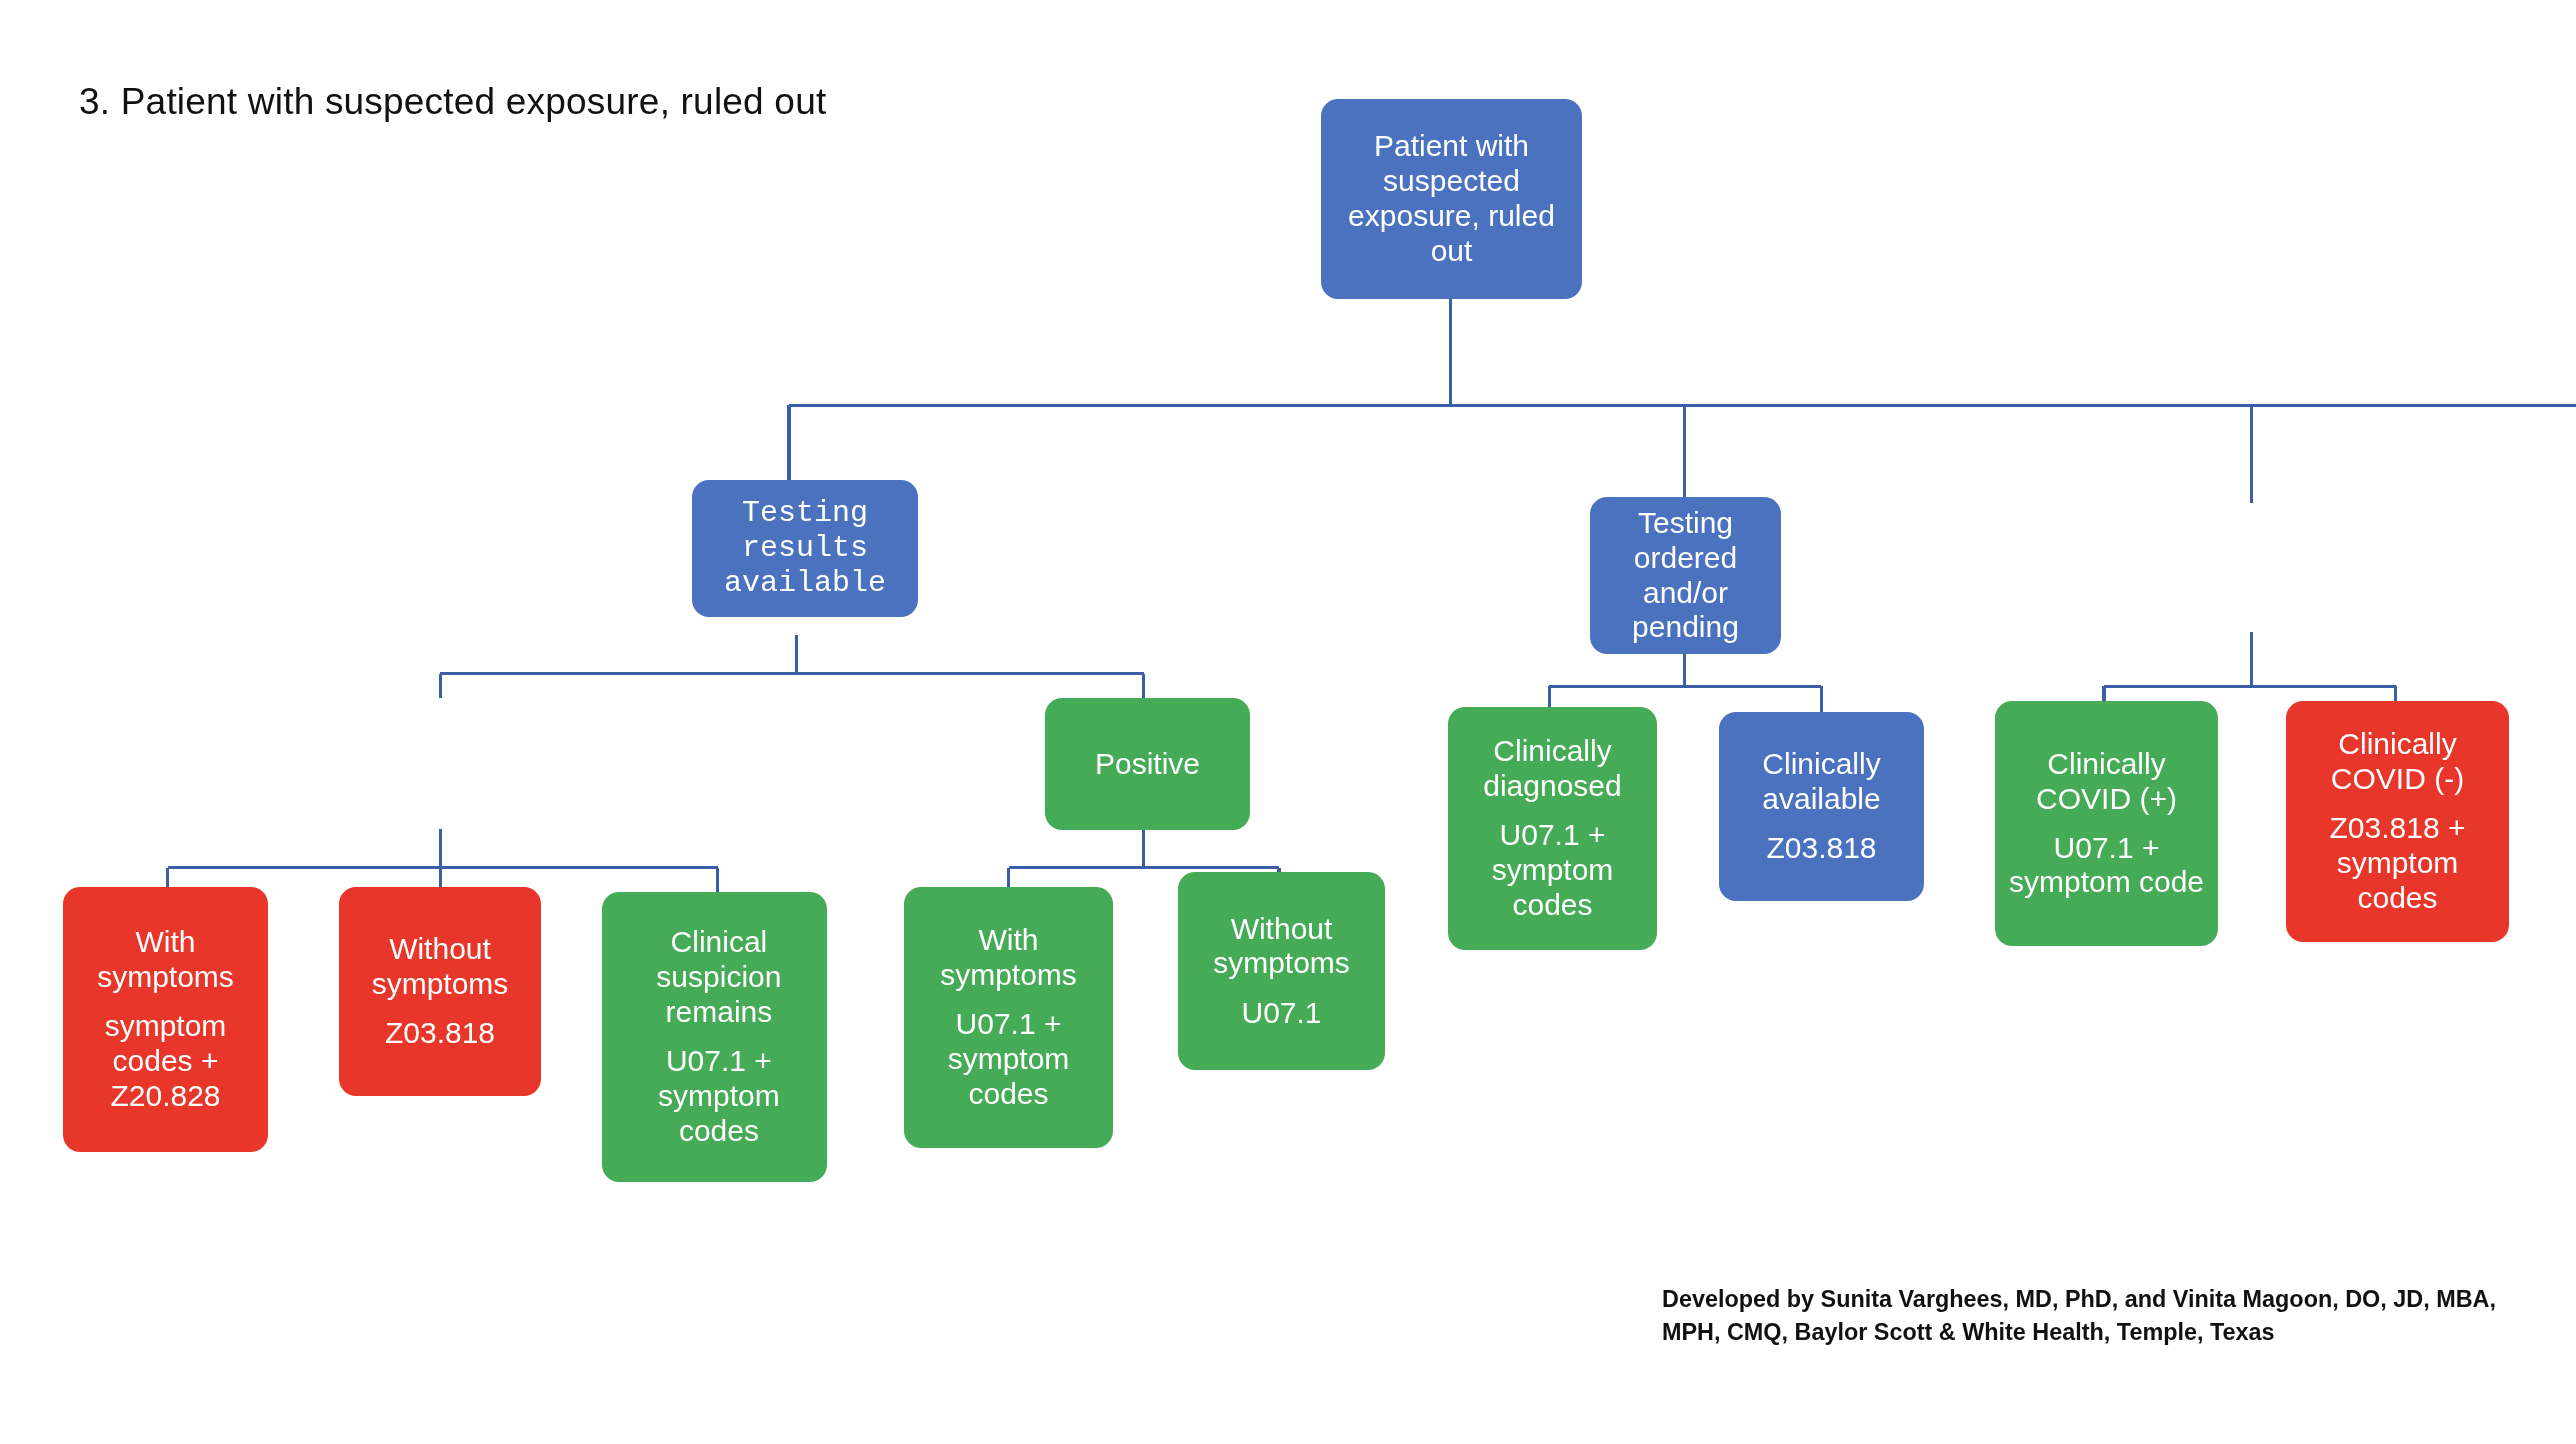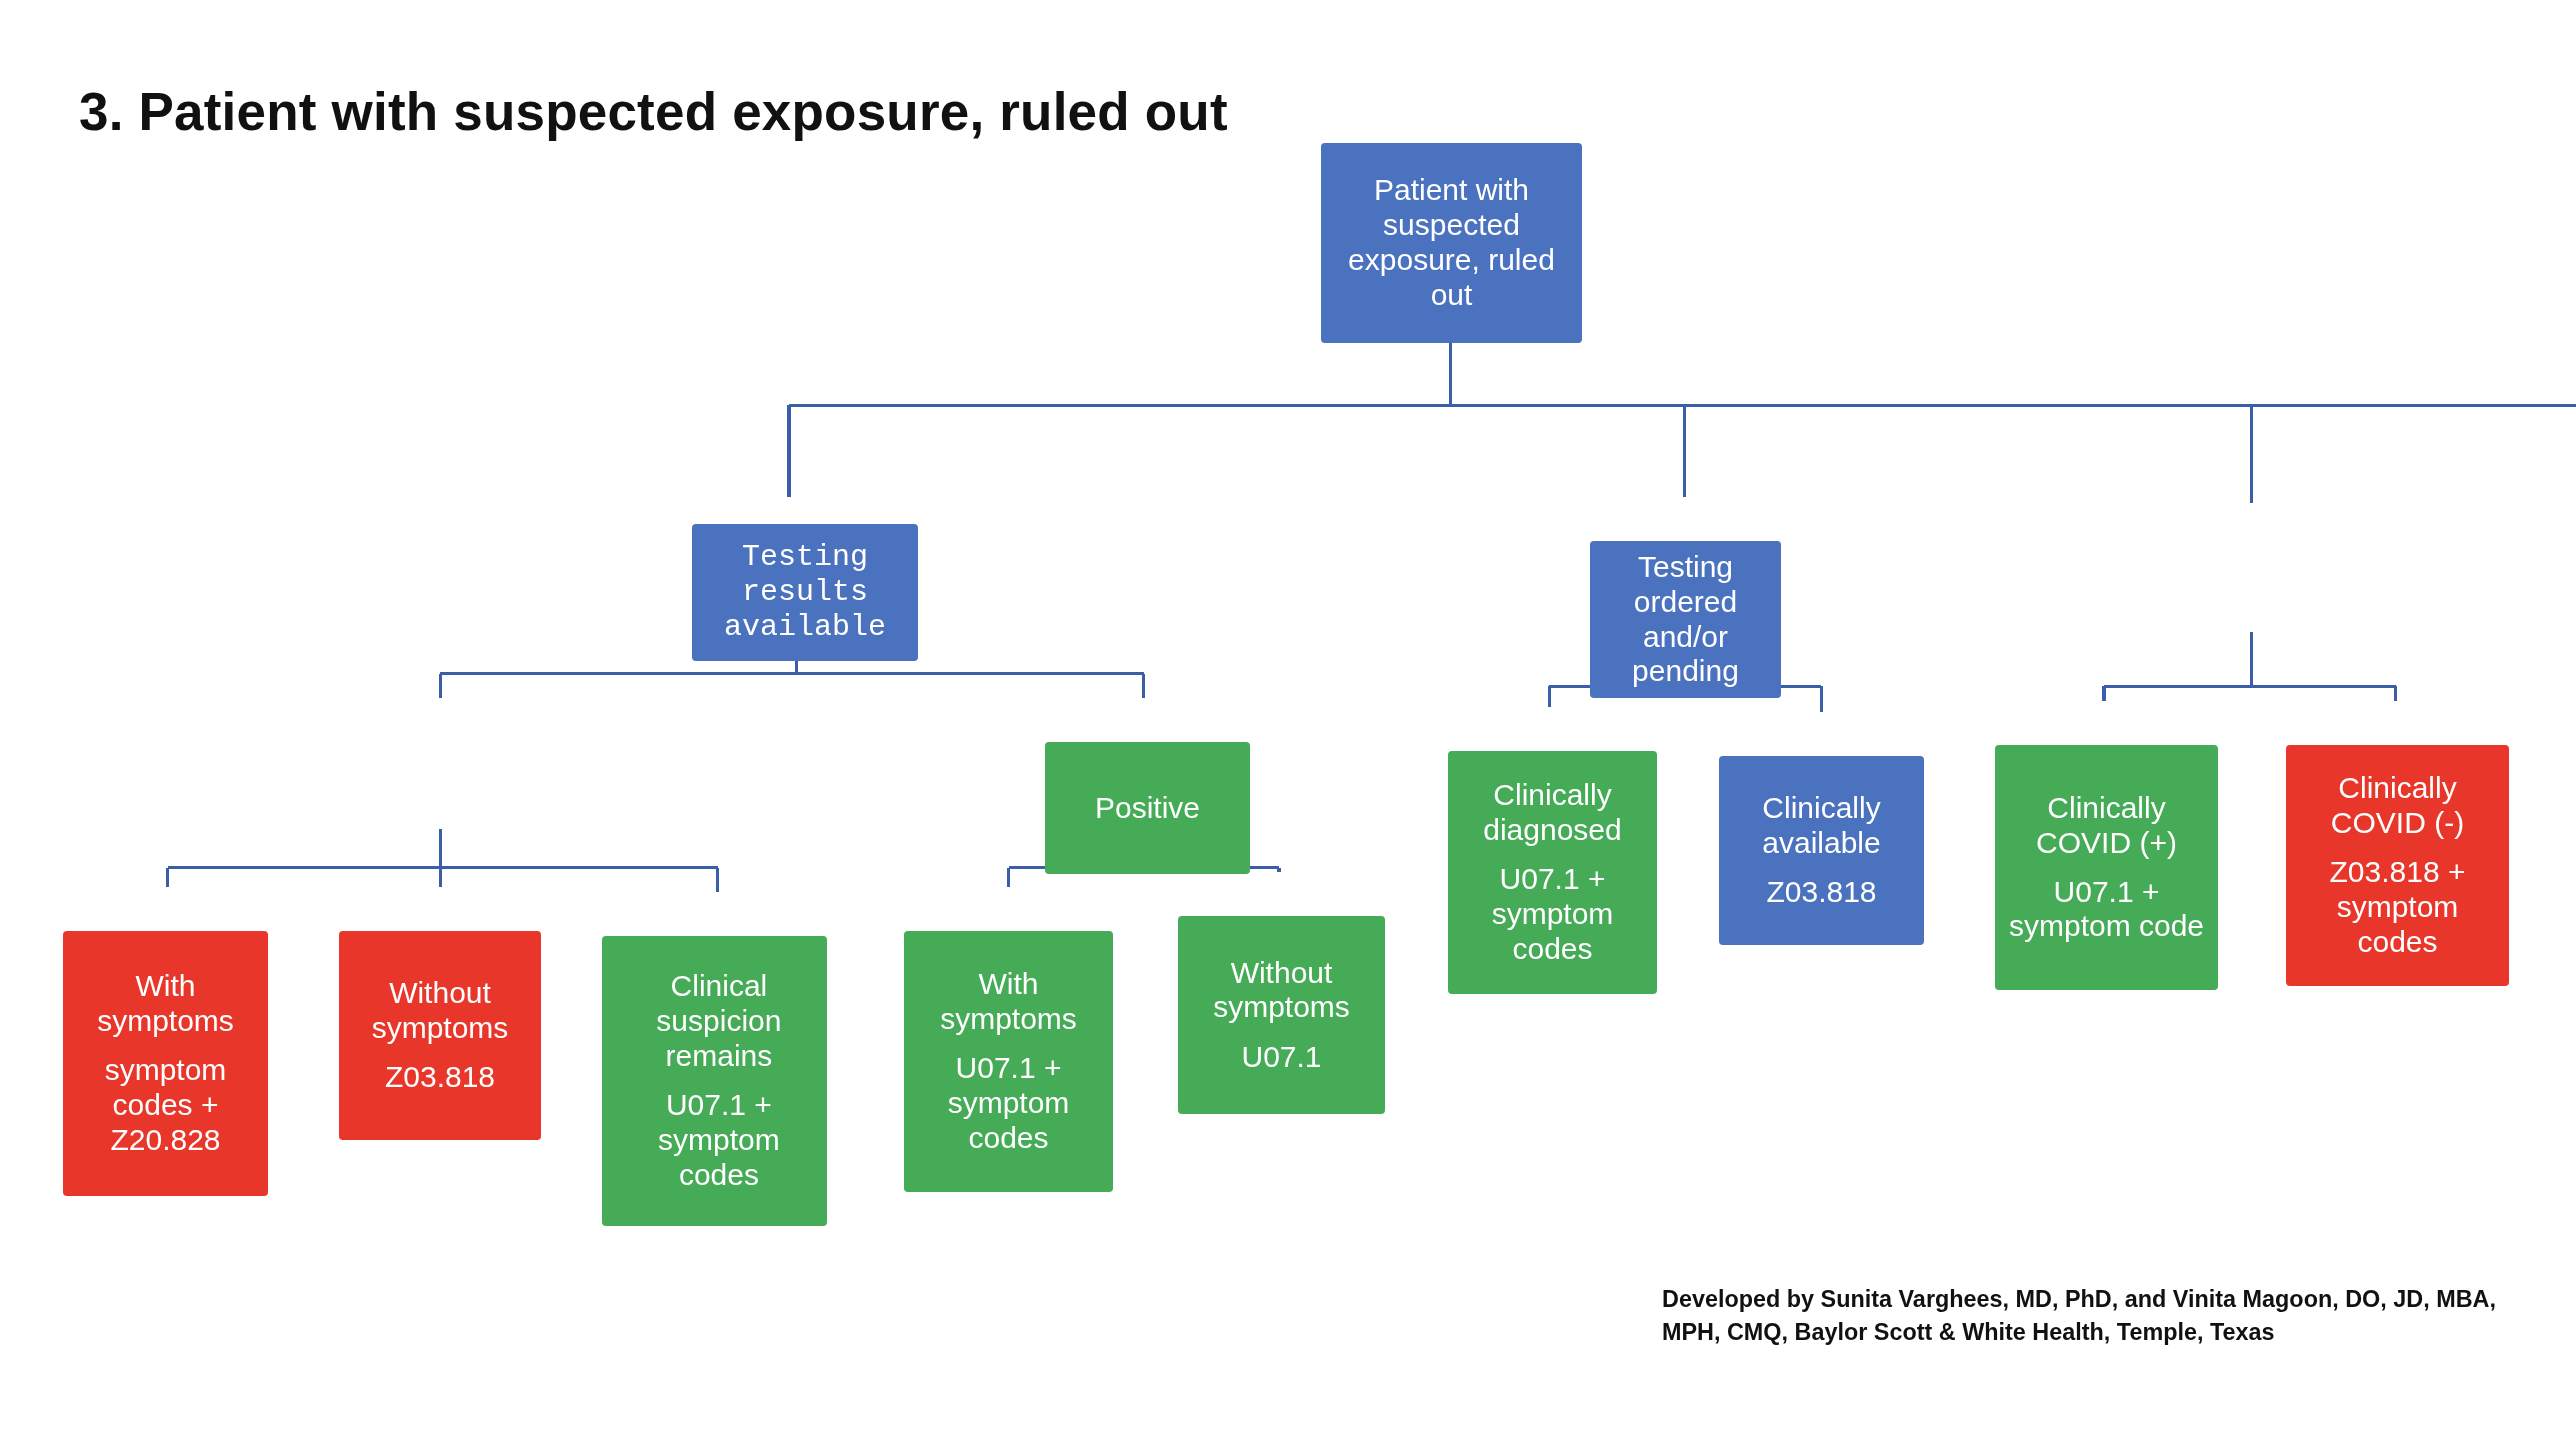--- a/index.html
+++ b/index.html
@@ -4,26 +4,26 @@
 <style>
   html,body{margin:0;padding:0;background:#ffffff;}
   body{width:2576px;height:1445px;position:relative;overflow:hidden;
        font-family:"Liberation Sans", sans-serif;}
 
   #canvas{position:absolute;left:0;top:0;width:2576px;height:1445px;}
 
   #svg-connectors{position:absolute;left:0;top:0;width:2576px;height:1445px;
                   pointer-events:none;}
 
-  .title{position:absolute;left:79px;top:81px;font-size:53px;color:#111111;
-         font-weight:700;letter-spacing:0.2px;white-space:nowrap;}
+  .title{position:absolute;left:79px;top:81px;font-size:37px;color:#111111;
+         font-weight:400;letter-spacing:0.2px;white-space:nowrap;}
 
-  .node{position:absolute;border-radius:4px;display:flex;flex-direction:column;
+  .node{position:absolute;border-radius:17px;display:flex;flex-direction:column;
         align-items:center;justify-content:center;text-align:center;
-        color:#ffffff;box-sizing:border-box;padding:5.4px 7.2px;line-height:1.16;margin-top:44px;}
+        color:#ffffff;box-sizing:border-box;padding:5.4px 7.2px;line-height:1.16;}
   .node .l1{font-size:30px;font-weight:400;}
   .node .l2{font-size:30px;font-weight:400;}
   .node .l2.gap{margin-top:14.4px;}
 
   .blue{background:#4a72bf;}
   .red{background:#e8372a;}
   .green{background:#46ab57;}
 
   .credit{position:absolute;left:1662px;top:1283px;width:865px;font-size:23.4px;
           color:#111111;font-weight:600;line-height:1.42;}

